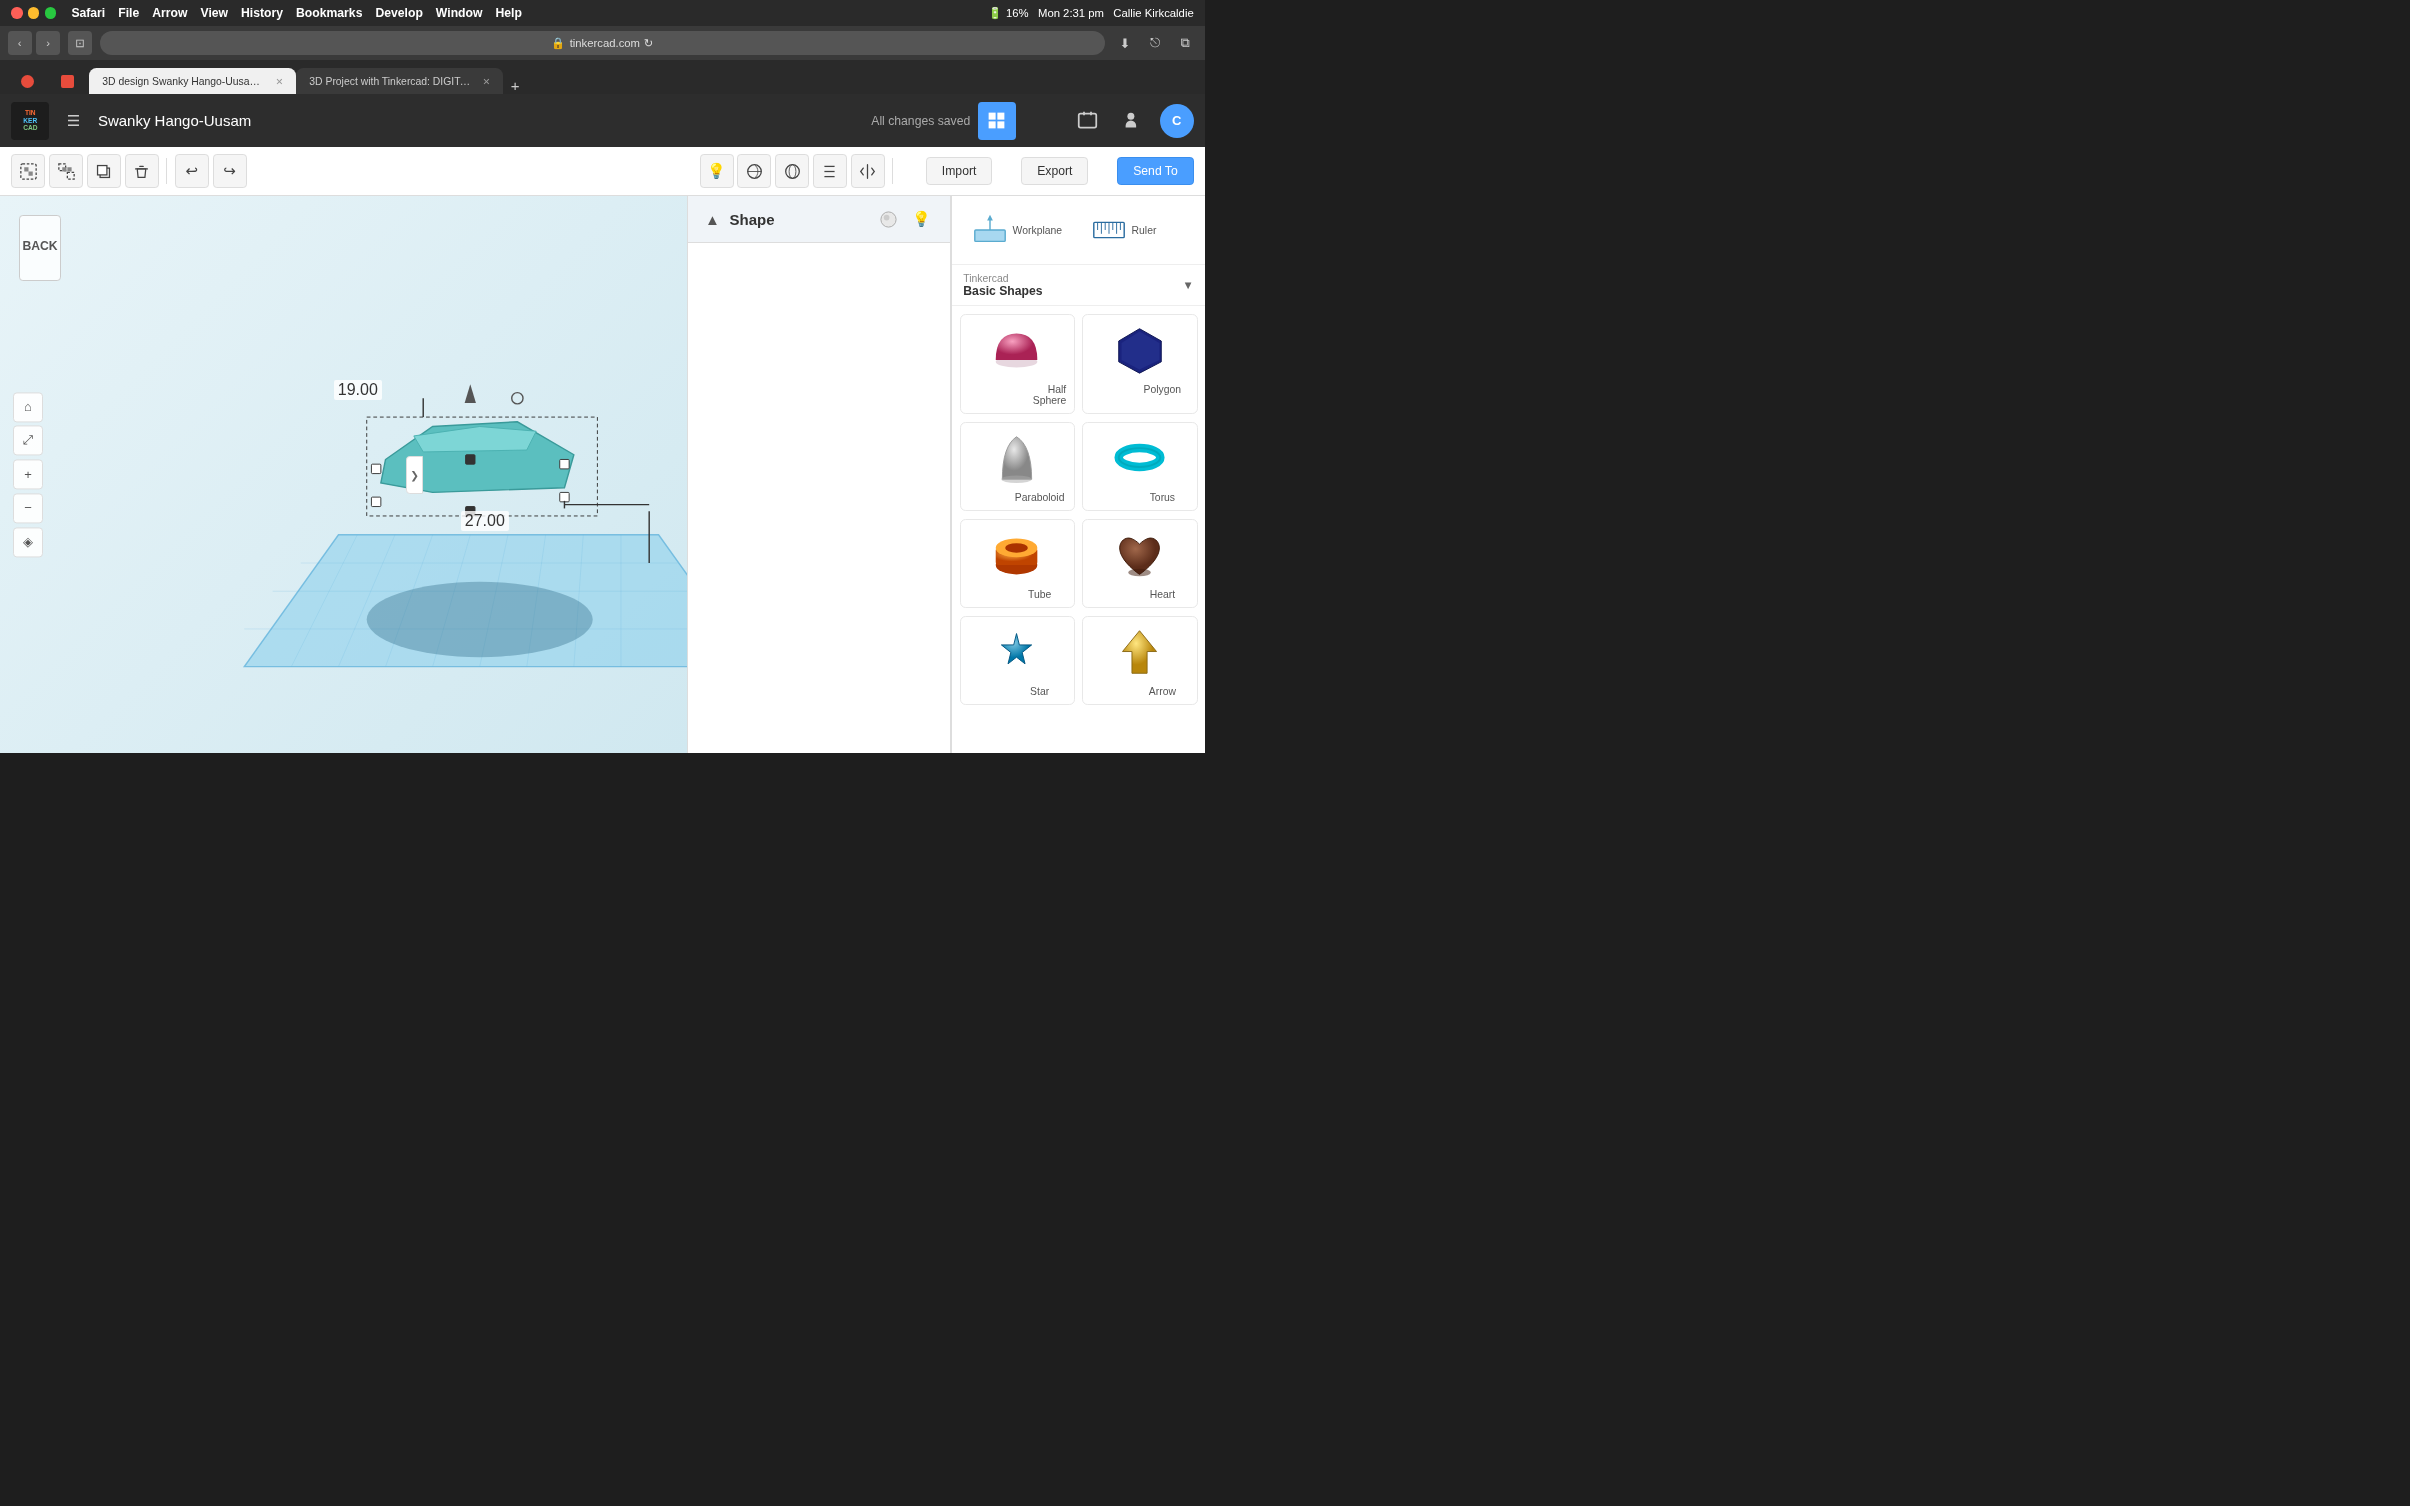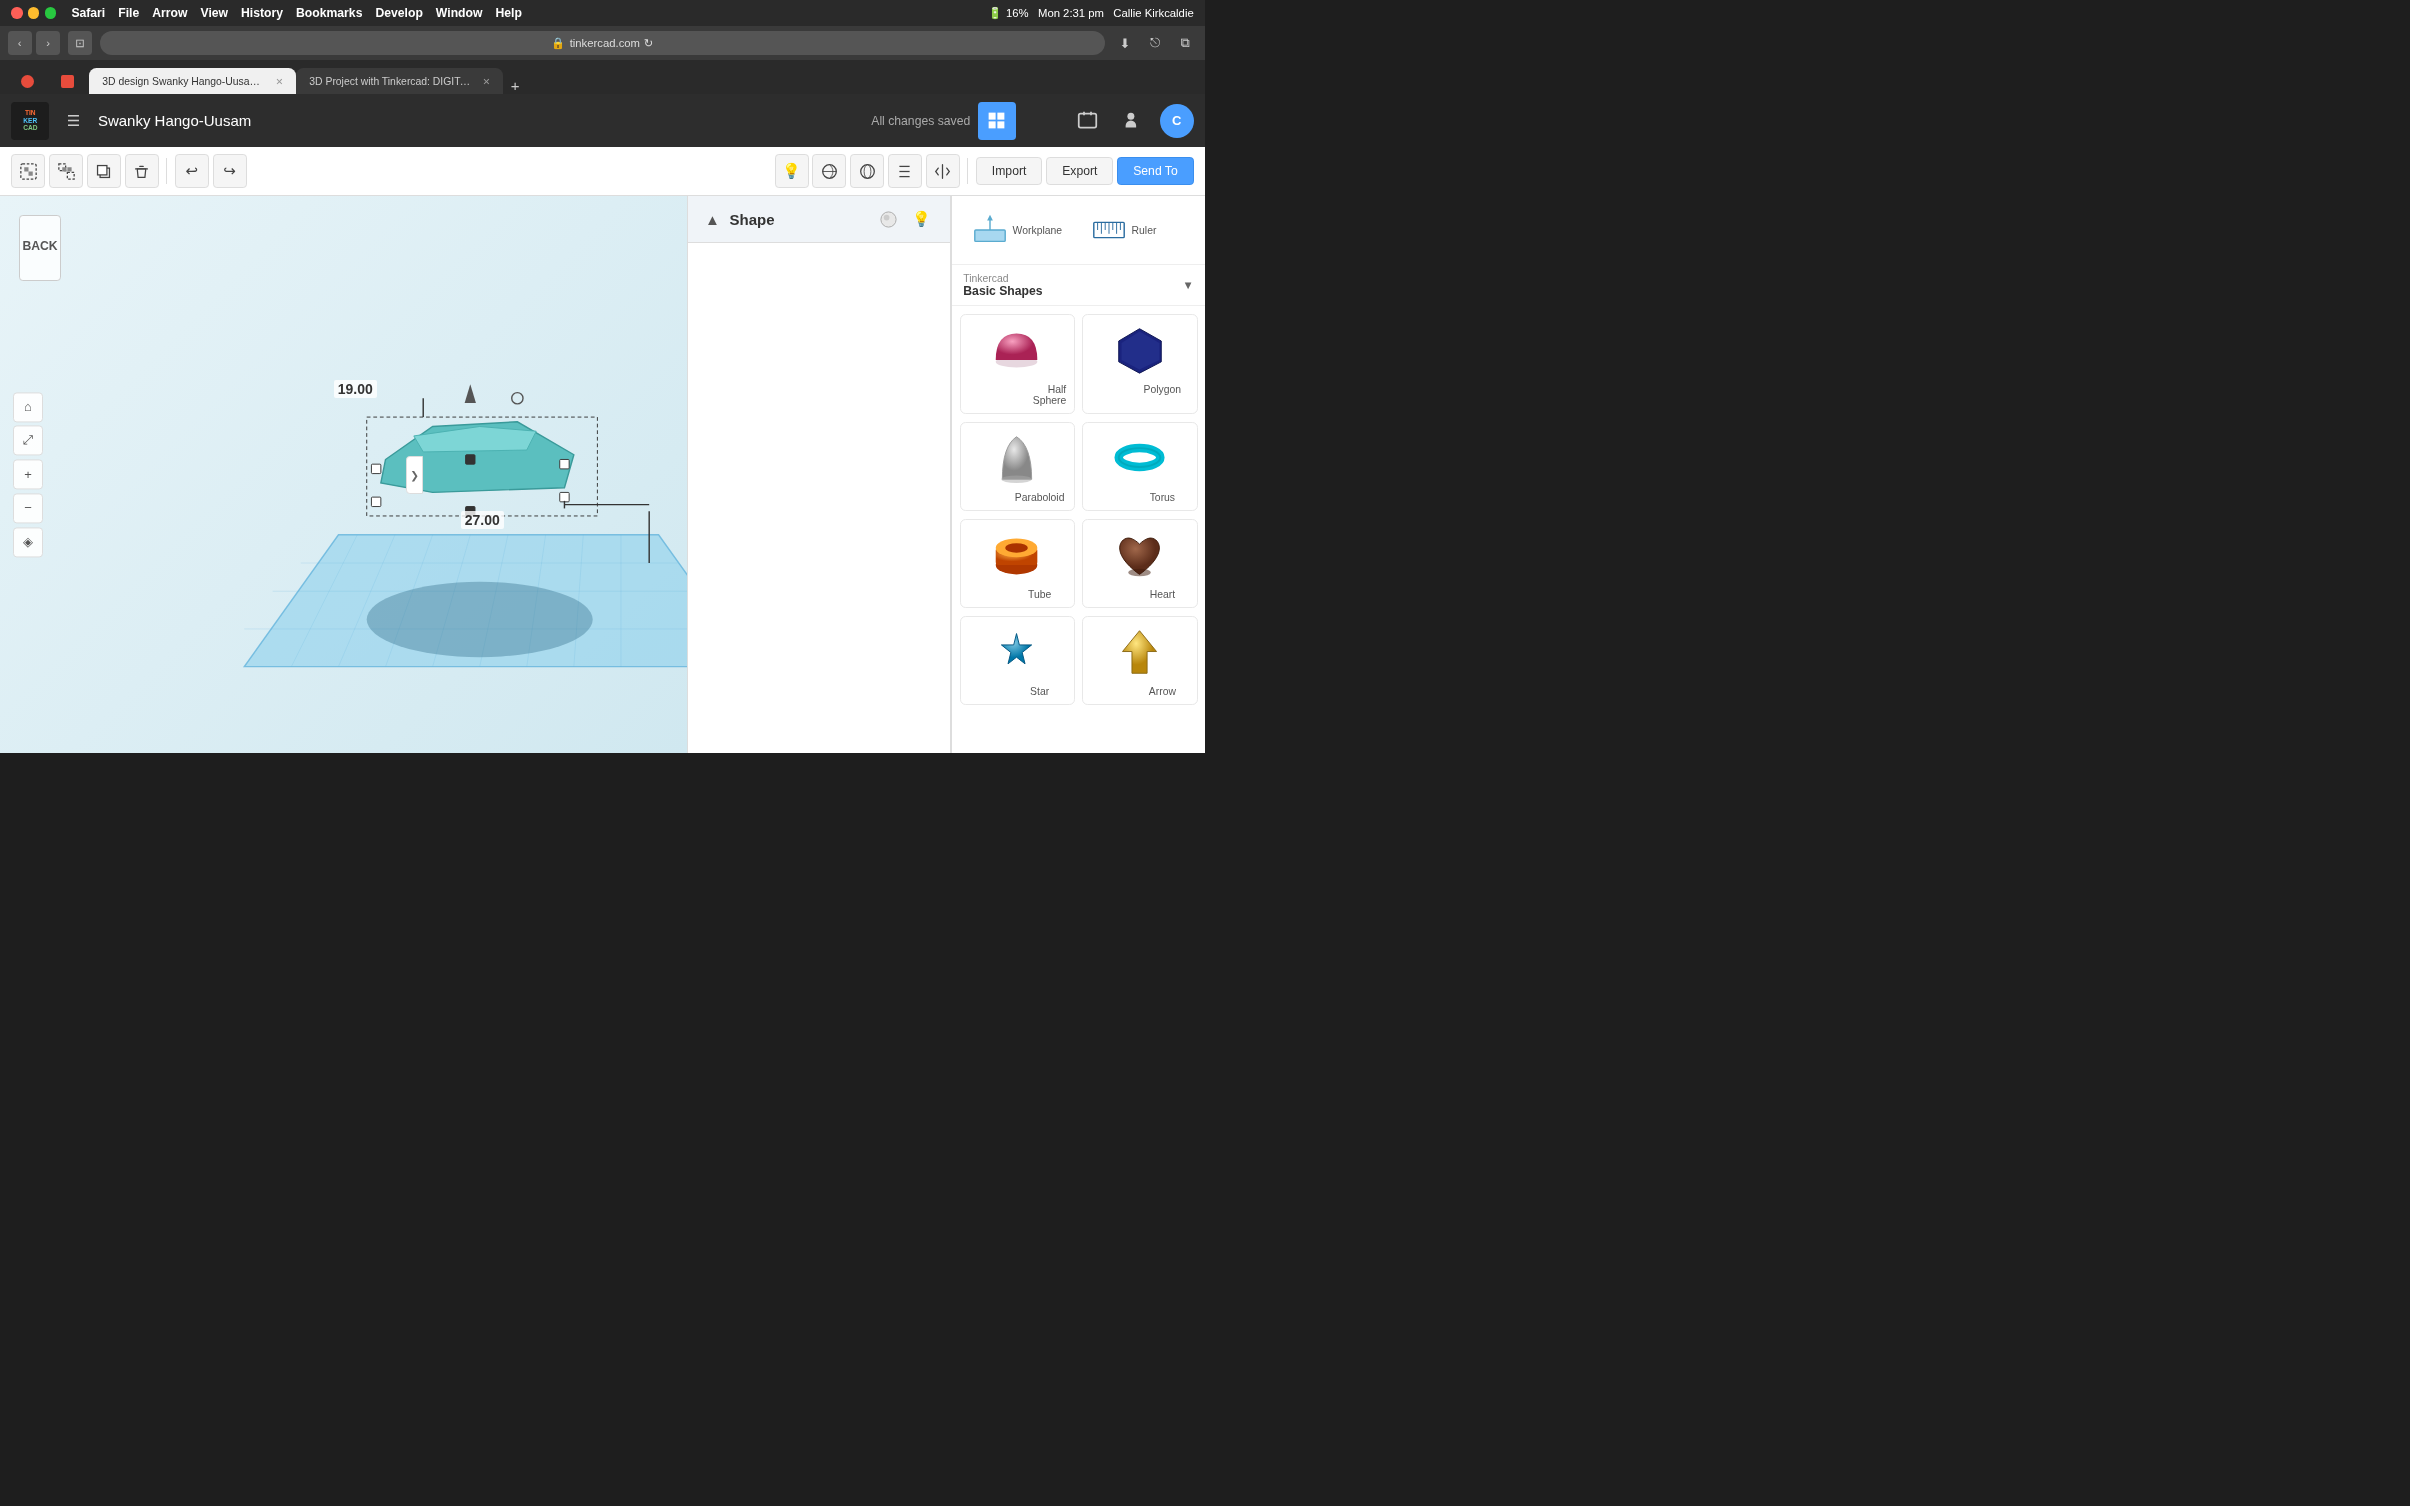--- a/index.html
+++ b/index.html
@@ -211,20 +211,21 @@
     }
     .tc-action-btn {
       padding: 5.6px 15px;
       border-radius: 3.8px;
       border: 0.9px solid #ddd;
       background: #f5f5f5;
       cursor: pointer;
       font-size: 12.2px;
       color: #333;
       font-weight: 500;
+      margin-left: 25px;
     }
     .tc-action-btn.primary {
       background: #4a9eff;
       color: #fff;
       border-color: #3a8eee;
     }
 
     
     .tc-main {
       flex: 1;
@@ -472,26 +473,25 @@
     
     .viewport-shape-svg {
       position: absolute;
       top: 75px;
       left: 169px;
     }
 
     
     .dim-label {
       position: absolute;
-      font-size: 14px;
+      font-size: 16px;
       color: #333;
       background: rgba(255,255,255,0.8);
       padding: 0.9px 3.8px;
       border-radius: 1.9px;
-      font-weight: bold;
     }
   </style>
 </head>
 <body>
 
 <div class="mac-menubar">
   <div class="traffic-lights">
     <div class="traffic-light tl-red"></div>
     <div class="traffic-light tl-yellow"></div>
     <div class="traffic-light tl-green"></div>

